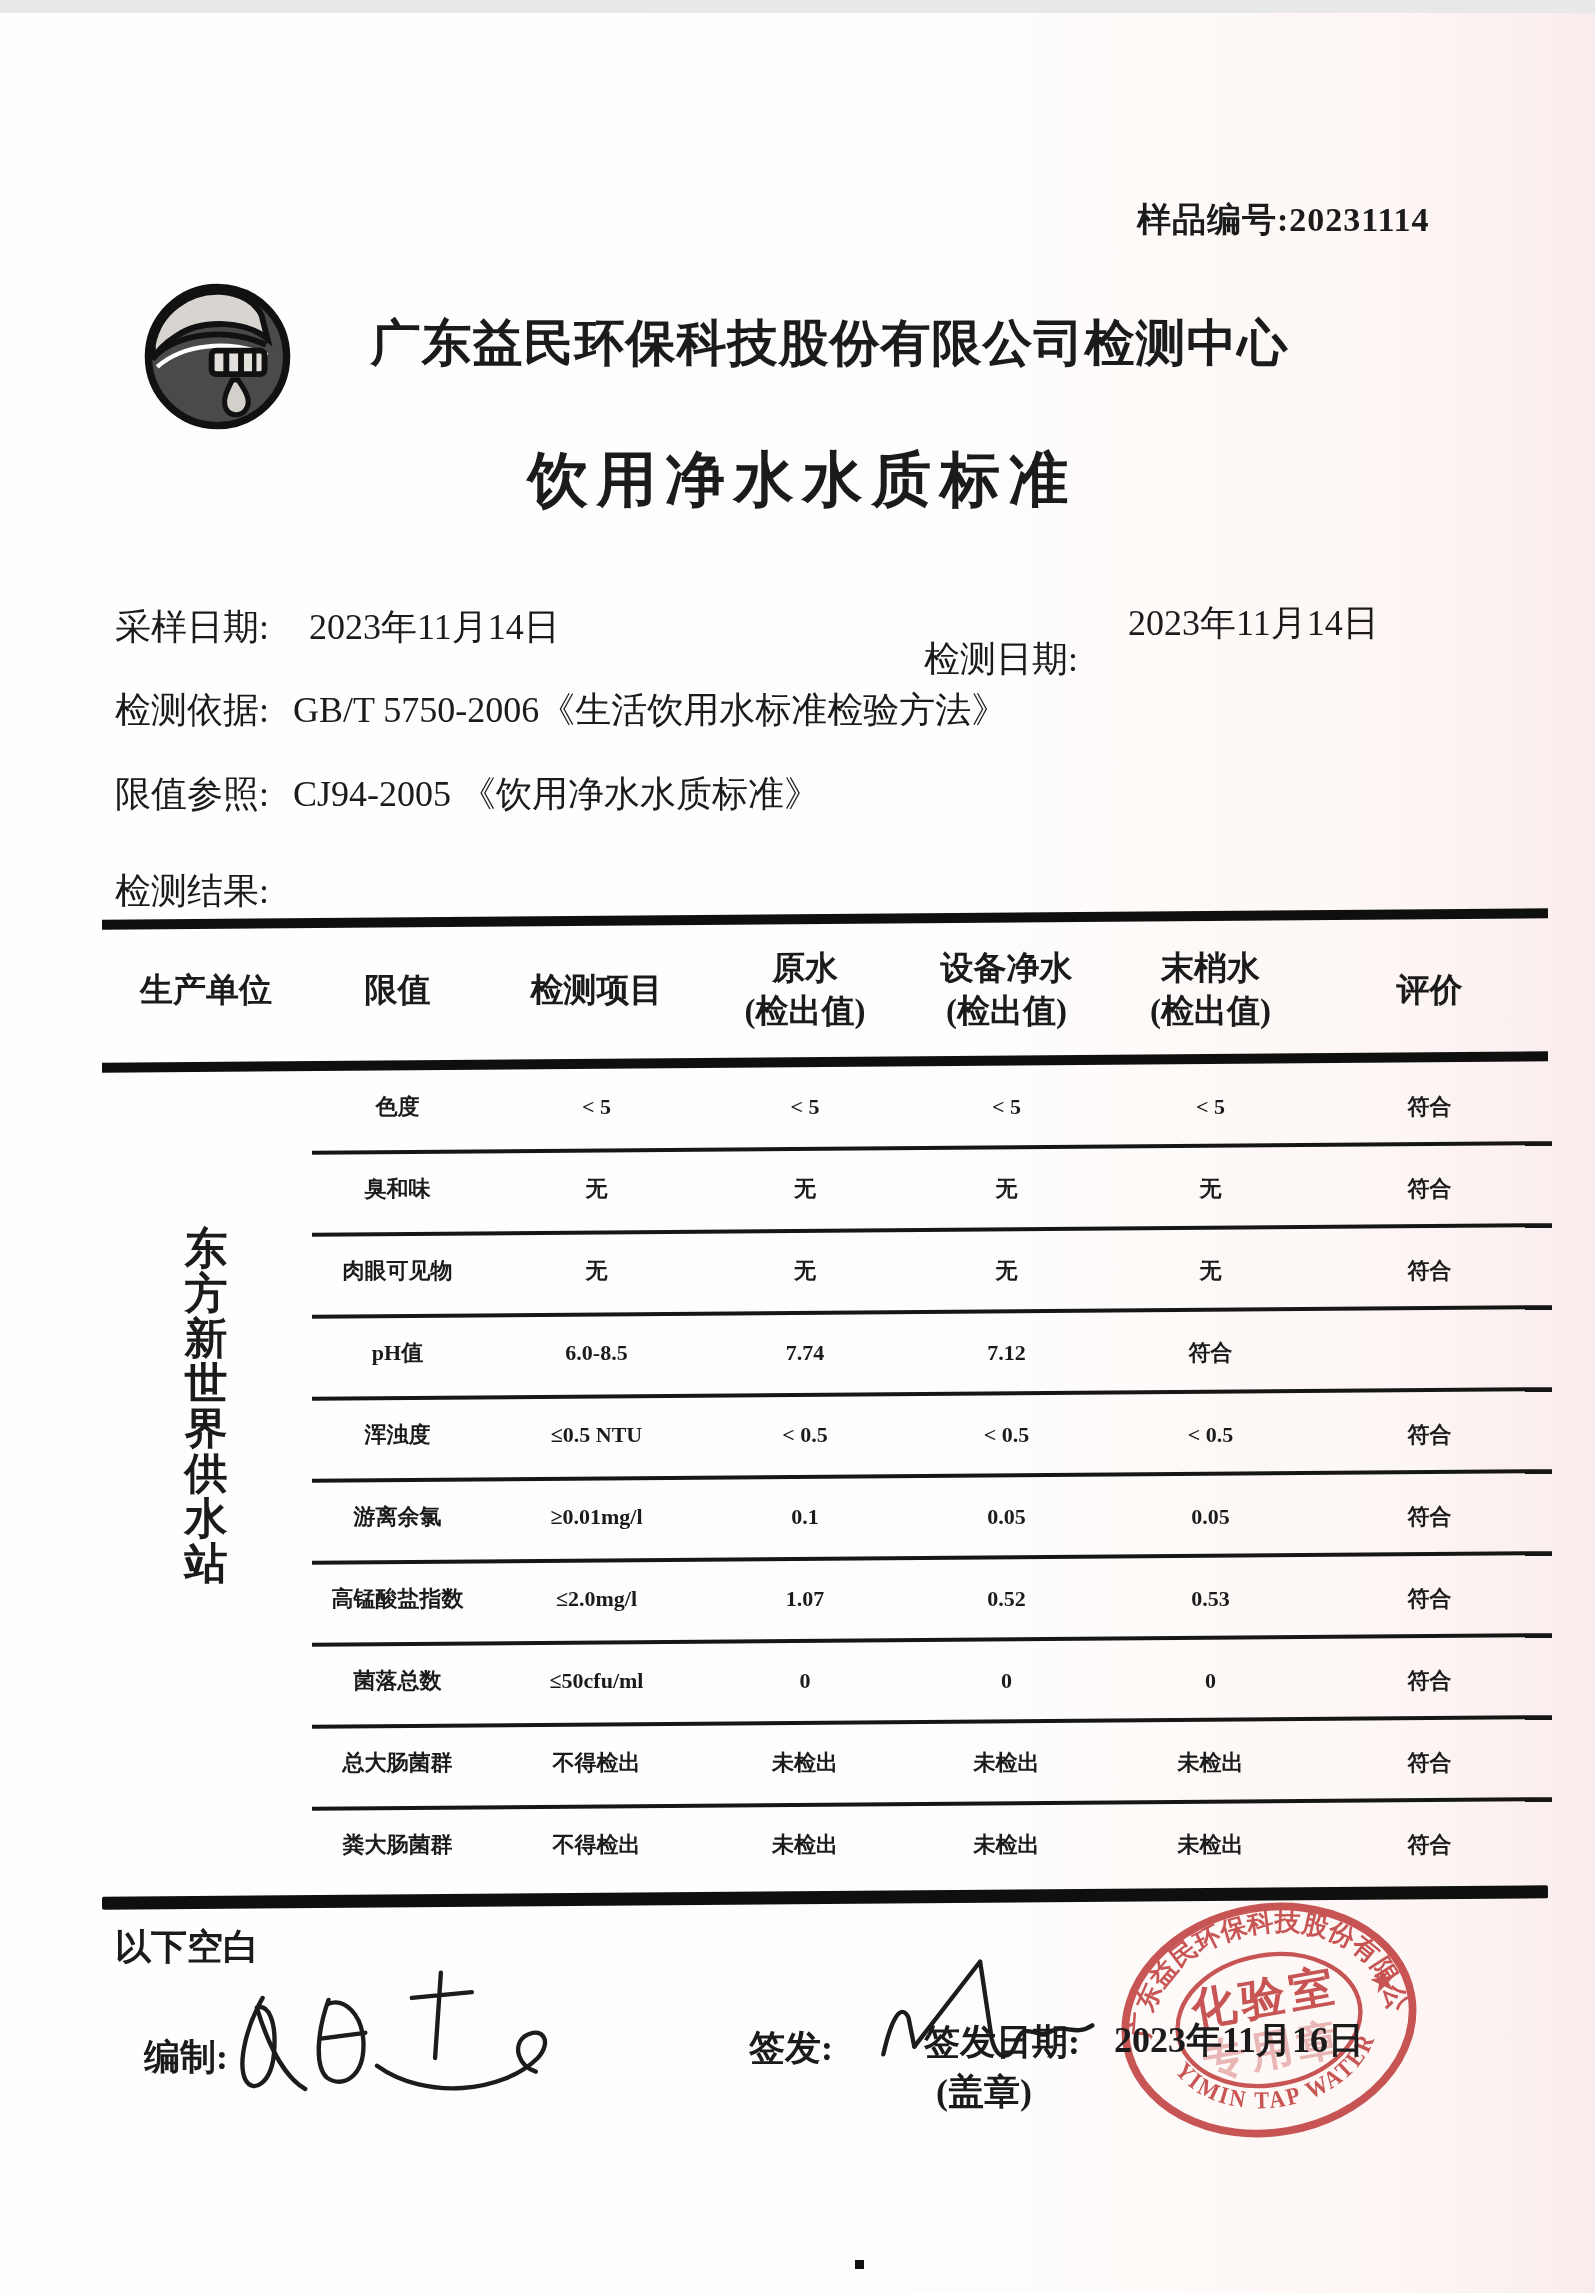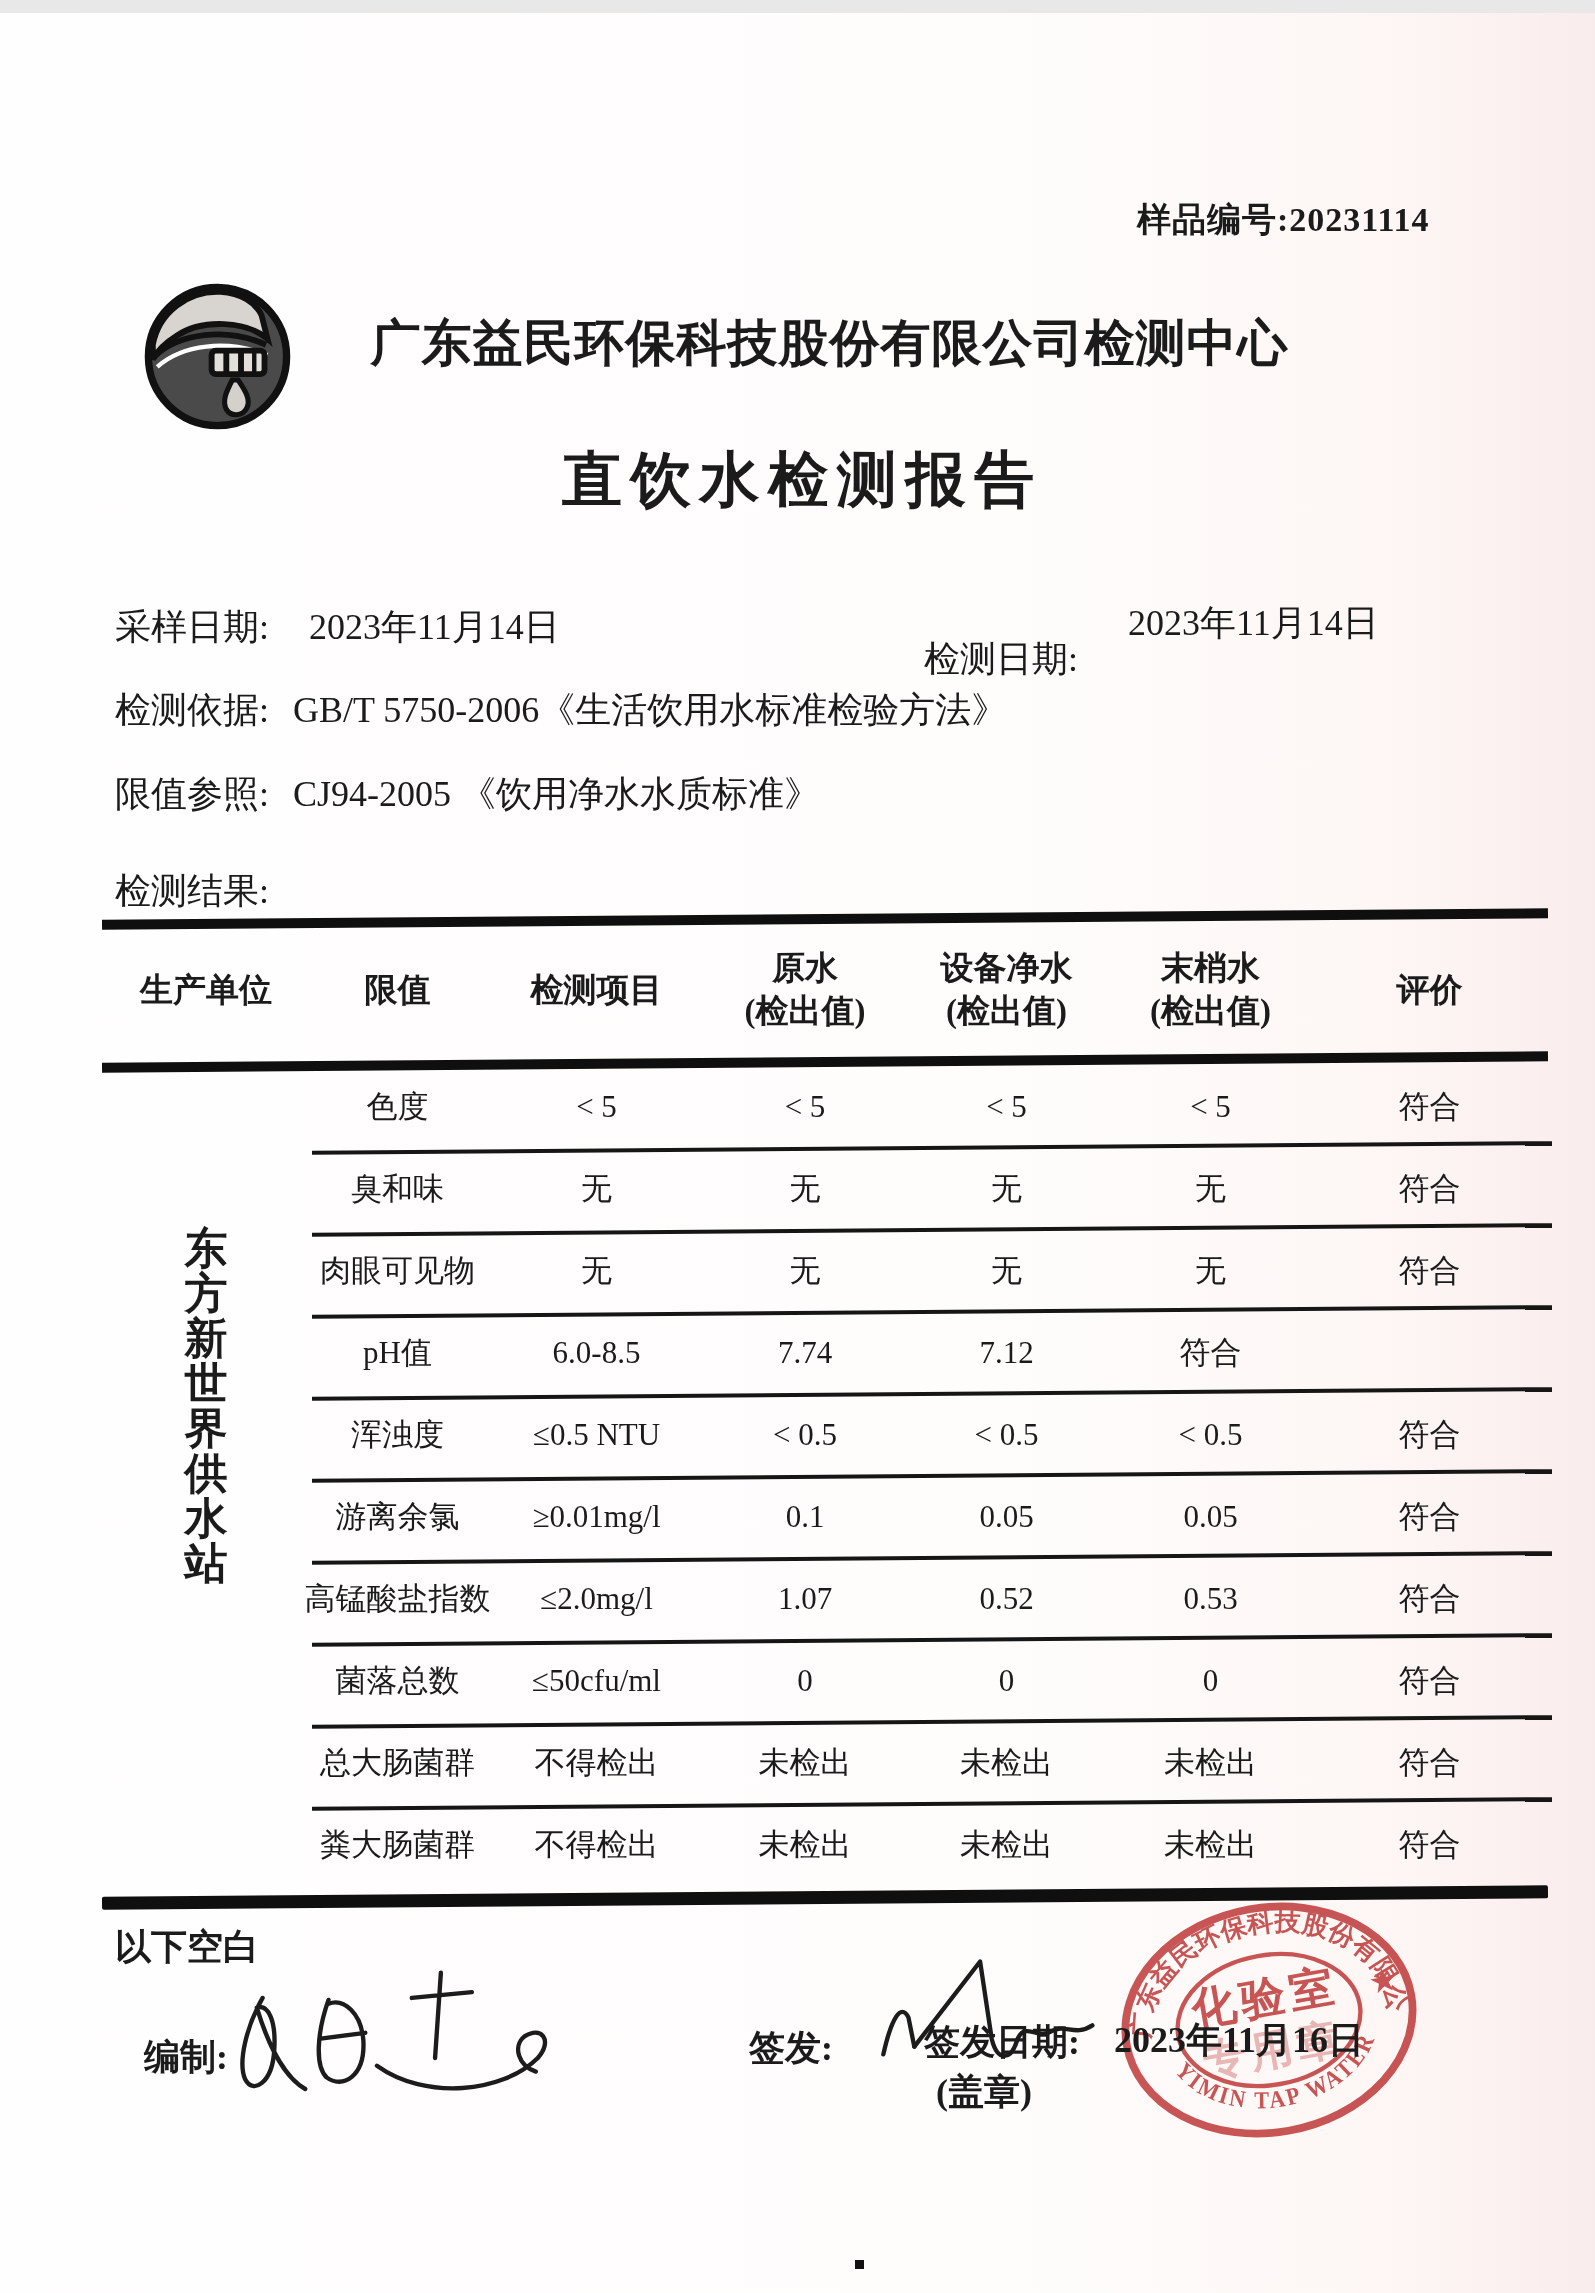--- a/index.html
+++ b/index.html
@@ -34,21 +34,21 @@
   .rule.mid{top:143px;height:9.7px;}
   .rule.bot{top:977px;height:12.6px;border-radius:1.9px;}
   .thead{position:absolute;top:9.7px;left:0;width:1446px;height:133px;display:grid;grid-template-columns:208px 175px 223px 194px 209px 199px 239px;}
   .th-cell{display:flex;flex-direction:column;align-items:center;justify-content:center;font-size:33px;font-weight:600;line-height:1.3;text-align:center;}
   .data-area{position:absolute;top:152px;left:0;width:1446px;height:825px;display:flex;}
   .producer-col{width:208px;display:flex;justify-content:center;}
   .producer-text{margin-top:160px;width:1.12em;font-size:43px;line-height:45px;font-weight:600;word-break:break-all;text-align:center;}
   .rows{width:1238px;}
   .t-row{position:relative;height:82px;display:grid;grid-template-columns:175px 223px 194px 209px 199px 239px;}
   .t-row:not(:last-child)::after{content:"";position:absolute;left:1.9px;right:-3.9px;bottom:-1.9px;height:3.9px;background:#161616;transform:rotate(-0.45deg);transform-origin:center;}
-  .t-cell{display:flex;align-items:center;justify-content:center;font-size:31px;font-weight:400;text-align:center;white-space:nowrap;}
+  .t-cell{display:flex;align-items:center;justify-content:center;font-size:22px;font-weight:700;text-align:center;white-space:nowrap;}
 
   
   .blank-note{left:115px;top:1910px;font-size:36px;font-weight:600;}
   .sig-label{font-size:36px;font-weight:700;white-space:nowrap;}
   .sig-svg path{fill:none;stroke:#1c1c1c;stroke-linecap:round;stroke-linejoin:round;}
   .issue-date{font-size:36px;font-weight:600;z-index:3;}
   .stamp{left:1104px;top:1881px;width:330px;height:254px;mix-blend-mode:multiply;z-index:2;opacity:.88;}
   .dot{left:855px;top:2247px;width:8.7px;height:8.7px;background:#111;}
 </style>
 </head>
@@ -64,21 +64,21 @@
     <path d="M7,50 C24,34 56,30 83,42" fill="none" stroke="#111" stroke-width="4"></path>
     <path d="M9,57 C26,42 56,38 84,49" fill="none" stroke="#fff" stroke-width="3"></path>
     <rect x="46" y="46" width="36" height="16" rx="3" fill="#e3e0db" stroke="#111" stroke-width="4"></rect>
     <line x1="56" y1="47" x2="56" y2="61" stroke="#111" stroke-width="4"></line>
     <line x1="66" y1="47" x2="66" y2="61" stroke="#111" stroke-width="4"></line>
     <line x1="75" y1="47" x2="75" y2="61" stroke="#111" stroke-width="3"></line>
     <path d="M60,66 C56,74 53,80 56,86 C59,91 67,91 70,85 C73,79 68,72 64,66 Z" fill="#d4d1cc" stroke="#111" stroke-width="3.5"></path>
   </svg>
 
   <div class="abs company">广东益民环保科技股份有限公司检测中心</div>
-  <div class="abs title">直饮水检测报告</div>
+  <div class="abs title">饮用净水水质标准</div>
 
   <div class="abs info-label" style="left:115px;top:590px;">采样日期:</div>
   <div class="abs info-value" style="left:309px;top:590px;">2023年11月14日</div>
   <div class="abs info-label" style="left:924px;top:622px;">检测日期:</div>
   <div class="abs info-value" style="left:1128px;top:586px;">2023年11月14日</div>
 
   <div class="abs info-label" style="left:115px;top:673px;">检测依据:</div>
   <div class="abs info-value" style="left:293px;top:673px;">GB/T 5750-2006《生活饮用水标准检验方法》</div>
 
   <div class="abs info-label" style="left:115px;top:757px;">限值参照:</div>

